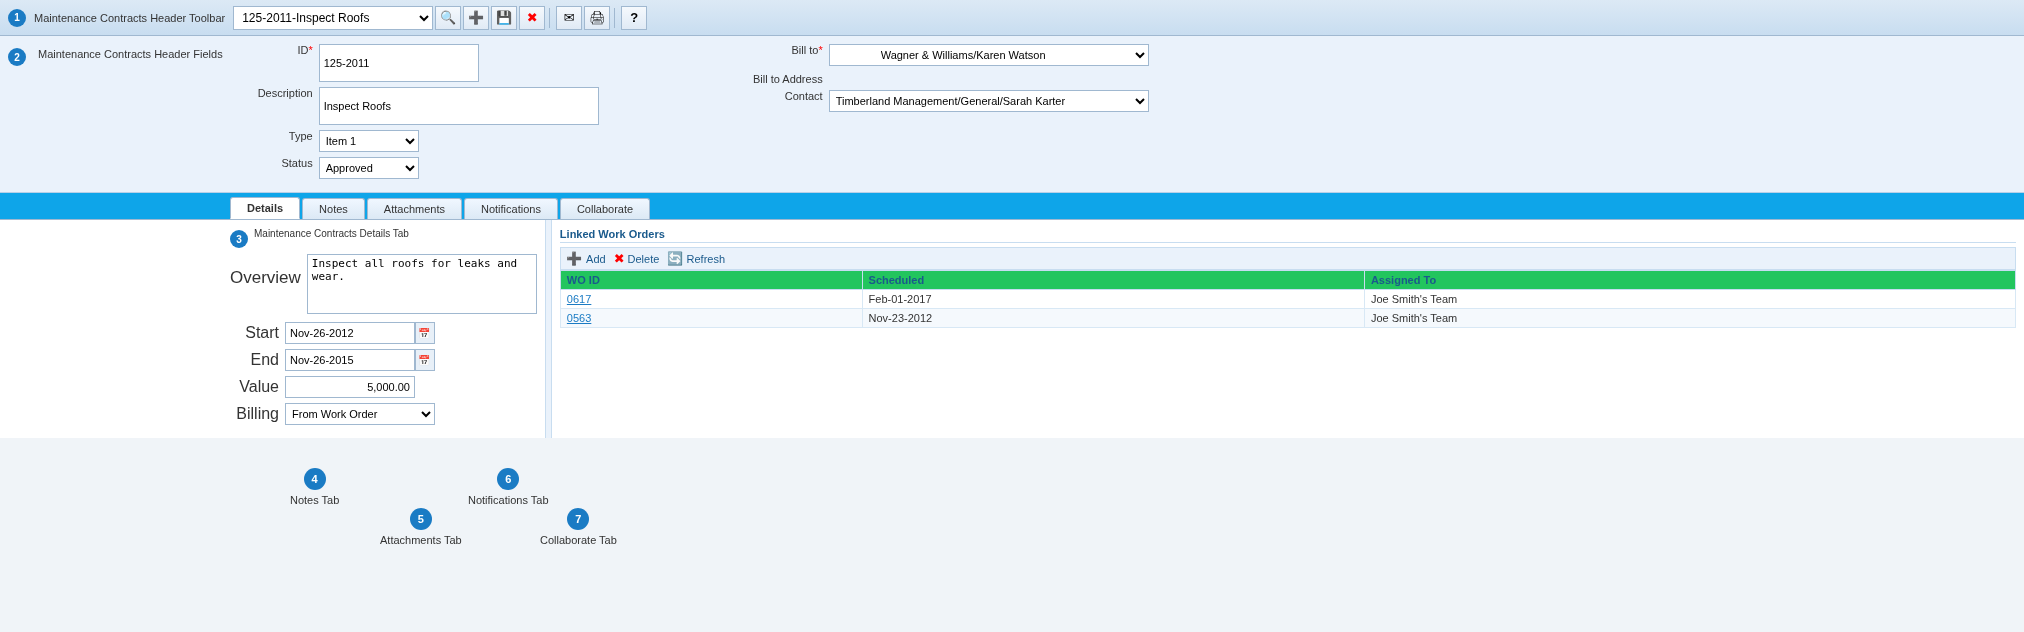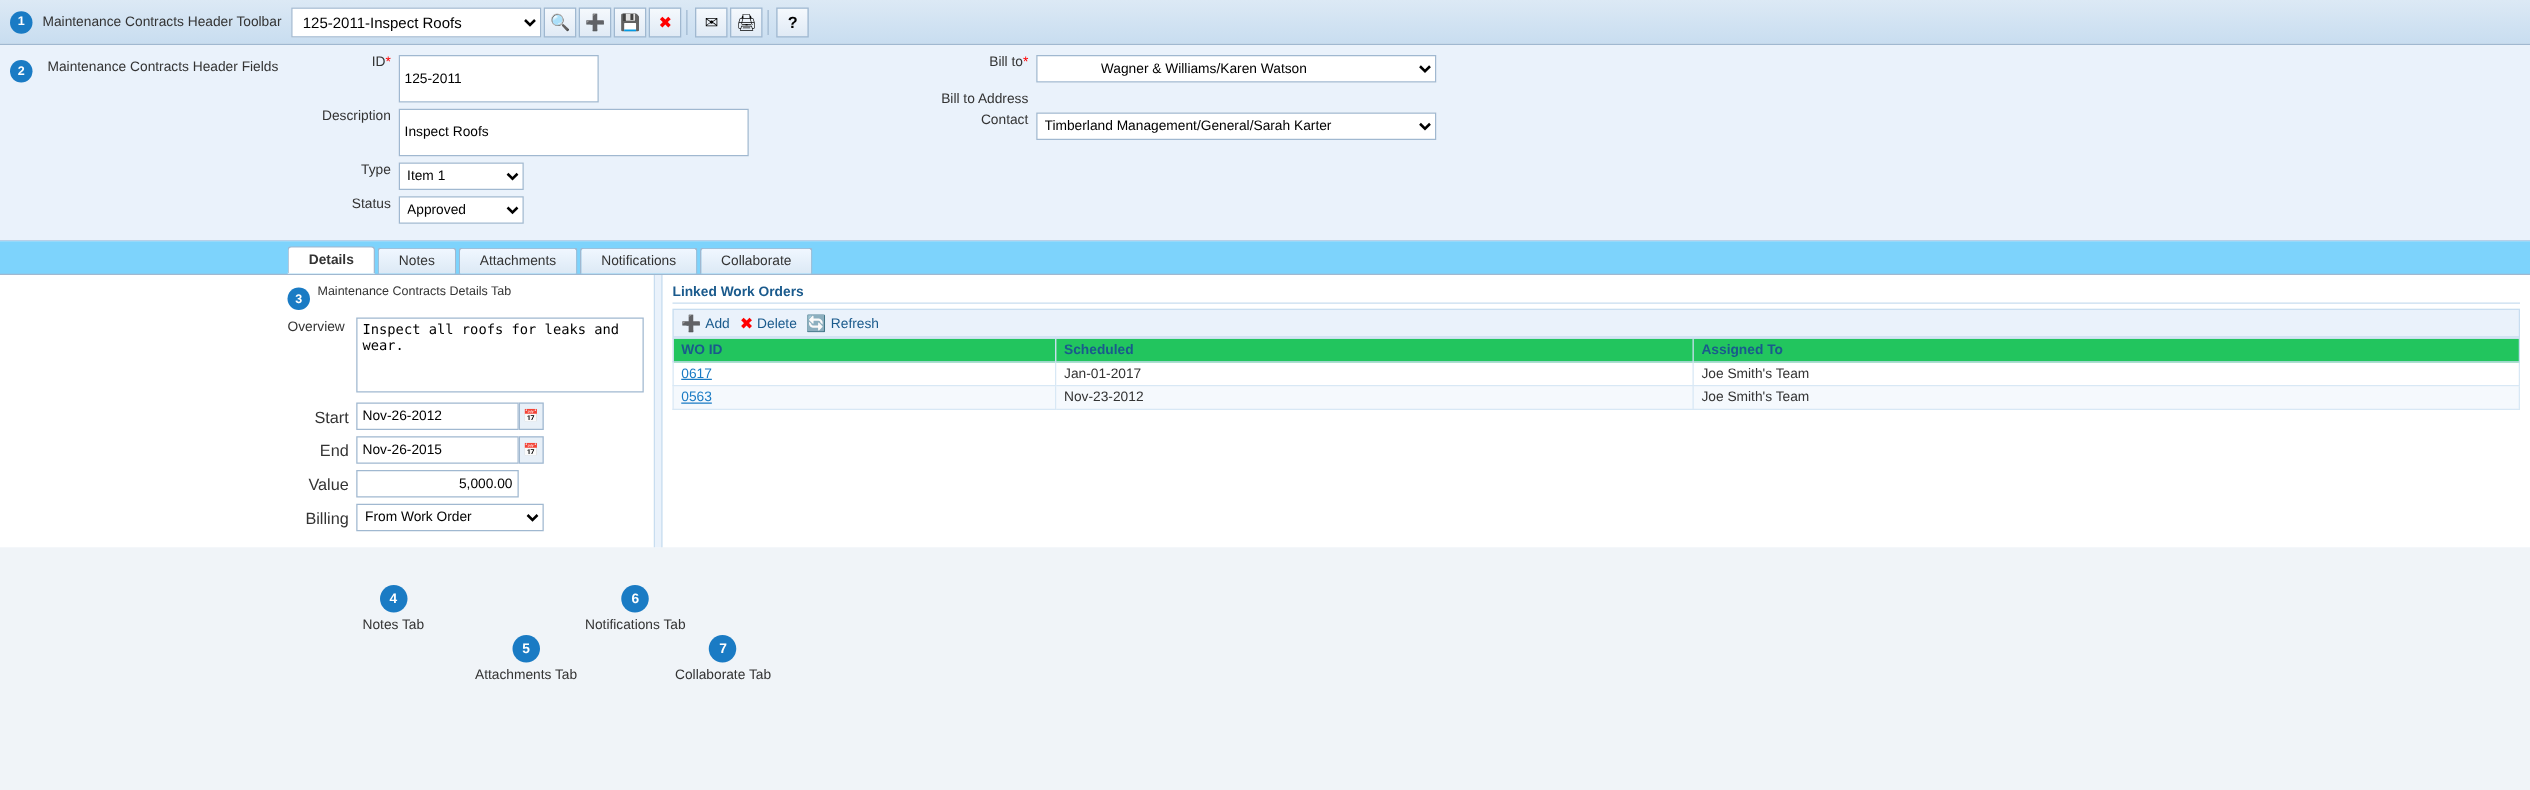--- a/index.html
+++ b/index.html
@@ -128,21 +128,21 @@
       resize: none;
     }
     .bill-to-row {
       display: flex;
       align-items: flex-start;
       margin-bottom: 5px;
     }
 
     
     .tabs-bar {
-      background: #7dd3fc;
+      background: #0ea5e9;
       border-bottom: 1px solid #a0b8d0;
       display: flex;
       align-items: flex-end;
       padding-left: 230px;
       padding-top: 4px;
     }
     .tab {
       padding: 4px 16px;
       border: 1px solid #a0b8d0;
       border-bottom: none;
@@ -174,41 +174,42 @@
       padding: 8px;
     }
 
     
     .overview-row {
       display: flex;
       align-items: flex-start;
       margin-bottom: 8px;
     }
     .overview-label {
-      font-size: 11px;
+      font-size: 17px;
       min-width: 55px;
       padding-right: 6px;
       padding-top: 2px;
+      margin-top: 12px;
     }
     .overview-textarea {
       border: 1px solid #a0b8d0;
       background: white;
       font-size: 11px;
       padding: 2px 4px;
       width: 230px;
       height: 60px;
       resize: none;
     }
     .date-row {
       display: flex;
       align-items: center;
       margin-bottom: 5px;
     }
     .date-label {
-      font-size: 13px;
+      font-size: 16px;
       min-width: 55px;
       text-align: right;
       padding-right: 6px;
     }
     .date-input {
       border: 1px solid #a0b8d0;
       background: white;
       height: 22px;
       font-size: 11px;
       padding: 2px 4px;
@@ -428,21 +429,21 @@
       <thead>
         <tr>
           <th>WO ID</th>
           <th>Scheduled</th>
           <th>Assigned To</th>
         </tr>
       </thead>
       <tbody id="wo-tbody">
       <tr>
       <td><a class="wo-link">0617</a></td>
-      <td>Jan-01-2017</td>
+      <td>Feb-01-2017</td>
       <td>Joe Smith's Team</td>
     </tr>
           <tr>
       <td><a class="wo-link">0563</a></td>
       <td>Nov-23-2012</td>
       <td>Joe Smith's Team</td>
     </tr>
         </tbody>
     </table>
   </div>

